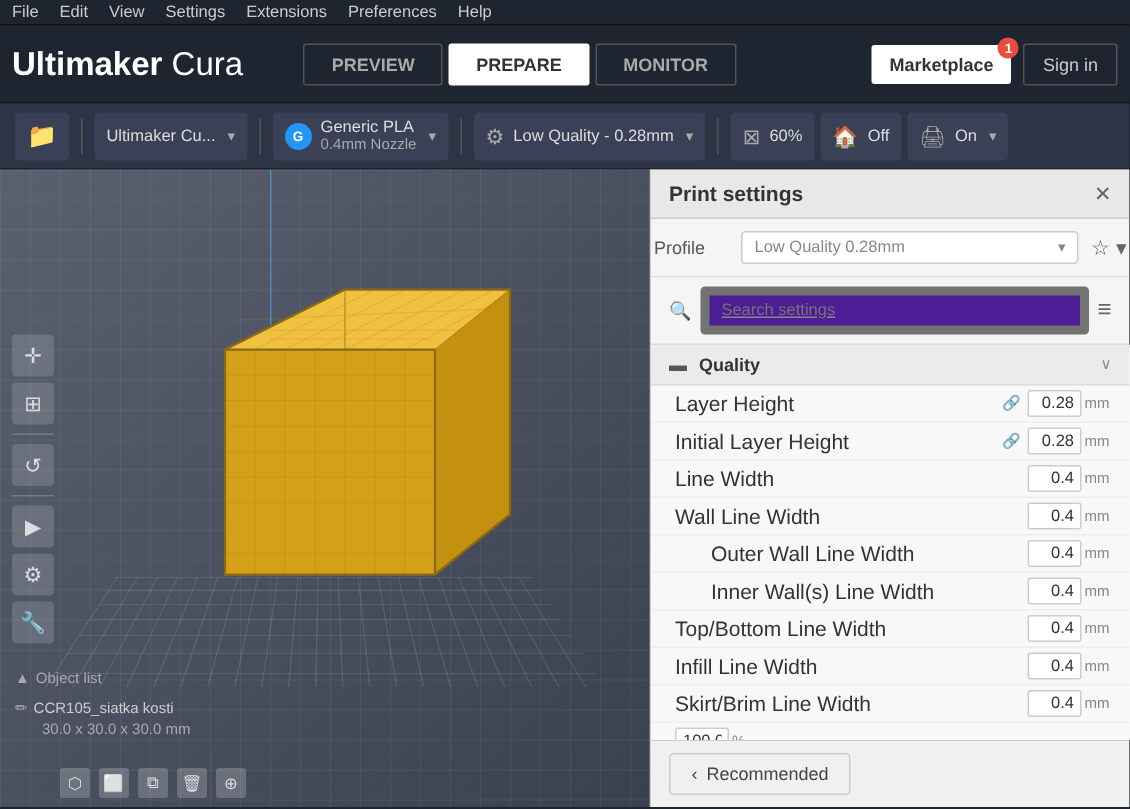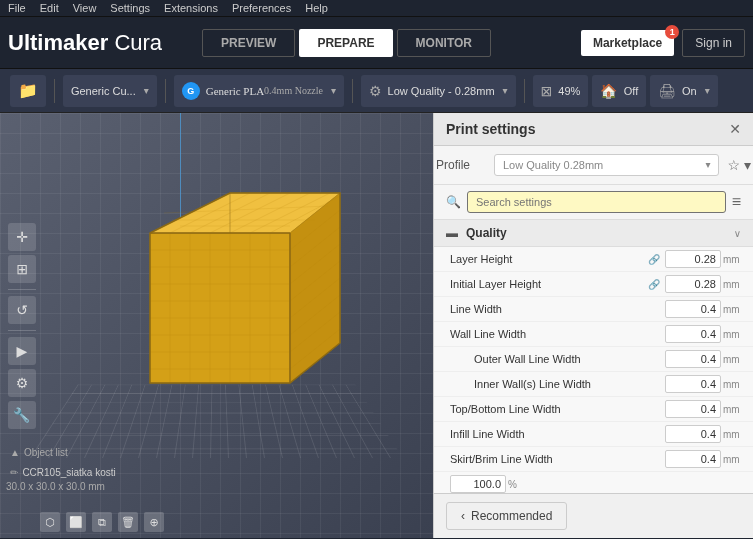--- a/index.html
+++ b/index.html
@@ -42,53 +42,53 @@
     .lt-btn { width: 28px; height: 28px; background: rgba(255,255,255,0.15); border: none; border-radius: 3px; color: #ddd; cursor: pointer; display: flex; align-items: center; justify-content: center; font-size: 14px; }
     .lt-sep { height: 1px; background: rgba(255,255,255,0.2); margin: 2px 0; }
 
     
     #cube-container { position: absolute; left: 100px; top: 40px; width: 260px; height: 280px; }
     .cube-svg { width: 100%; height: 100%; }
     #bottom-icons { position: absolute; bottom: 6px; left: 40px; display: flex; gap: 6px; }
     .bi { width: 20px; height: 20px; background: rgba(255,255,255,0.2); border-radius: 2px; display: flex; align-items: center; justify-content: center; color: #ddd; font-size: 11px; cursor: pointer; }
     .obj-list-header { position: absolute; bottom: 80px; left: 10px; color: #aaa; font-size: 10px; display: flex; align-items: center; gap: 4px; }
     .obj-name { position: absolute; bottom: 60px; left: 10px; color: #ccc; font-size: 10px; display: flex; align-items: center; gap: 4px; }
-    .obj-dim { position: absolute; bottom: 46px; left: 6px; color: #aaa; font-size: 10px; }
+    .obj-dim { position: absolute; bottom: 46px; left: 28px; color: #aaa; font-size: 10px; }
 
     
     #settings-panel { width: 320px; background: #f0f0f0; border-left: 1px solid #ccc; display: flex; flex-direction: column; overflow: hidden; }
     #panel-header { background: #e8e8e8; padding: 8px 12px; display: flex; justify-content: space-between; align-items: center; border-bottom: 1px solid #ccc; }
     #panel-title { font-size: 14px; font-weight: 600; color: #333; }
     #panel-close { background: none; border: none; cursor: pointer; color: #666; font-size: 14px; }
 
     
     #profile-row { display: flex; align-items: center; padding: 8px 2px; gap: 8px; border-bottom: 1px solid #ddd; background: #f5f5f5; }
     #profile-label { font-size: 12px; color: #555; min-width: 50px; }
     #profile-select { flex: 1; background: #fff; border: 1px solid #ccc; border-radius: 3px; padding: 4px 8px; font-size: 12px; color: #888; display: flex; align-items: flex-start; justify-content: space-between; cursor: pointer; }
     #profile-actions { display: flex; gap: 4px; }
     .profile-action-btn { background: none; border: none; color: #666; cursor: pointer; font-size: 14px; }
 
     
     #search-row { display: flex; align-items: center; padding: 6px 12px; gap: 6px; border-bottom: 1px solid #ddd; background: #f5f5f5; }
-    #search-input { flex: 1; border: 1px solid #737373; border-radius: 3px; padding: 4px 8px; font-size: 11px; color: #888; background: #fef9c3; }
+    #search-input { flex: 1; border: 6px solid #737373; border-radius: 3px; padding: 4px 8px; font-size: 11px; color: #888; background: #4c1d95; text-decoration: underline; }
     #menu-icon { color: #666; cursor: pointer; font-size: 16px; }
 
     
     #settings-list { flex: 1; overflow-y: auto; background: #f8f8f8; }
     .section-header { display: flex; align-items: center; padding: 6px 12px; background: #ebebeb; border-bottom: 1px solid #ddd; cursor: pointer; gap: 8px; }
     .section-icon { font-size: 12px; color: #555; }
     .section-title { font-size: 12px; font-weight: 700; color: #333; flex: 1; }
     .section-chevron { color: #888; font-size: 10px; }
 
     .setting-row { display: flex; align-items: center; padding: 3px 12px 3px 16px; border-bottom: 1px solid #eee; min-height: 24px; }
     .setting-row.indented { }
     .setting-row.indented2 { padding-left: 40px; }
-    .setting-name { flex: 1; font-size: 11px; color: #333; }
+    .setting-name { flex: 1; font-size: 14px; color: #333; }
     .setting-icon { color: #aaa; font-size: 10px; margin-right: 4px; cursor: pointer; }
-    .setting-value { width: 56px; background: #fff; border: 1px solid #ccc; border-radius: 2px; padding: 2px 4px; font-size: 11px; color: #333; text-align: right; margin-right: 2px; }
+    .setting-value { width: 36px; background: #fff; border: 1px solid #ccc; border-radius: 2px; padding: 2px 4px; font-size: 11px; color: #333; text-align: right; margin-right: 2px; }
     .setting-unit { font-size: 10px; color: #888; min-width: 18px; text-align: left; }
 
     
     #panel-bottom { padding: 8px 12px; border-top: 1px solid #ccc; background: #f0f0f0; display: flex; justify-content: flex-start; }
     #recommended-btn { background: #f0f0f0; border: 1px solid #ccc; border-radius: 3px; padding: 6px 14px; font-size: 12px; color: #444; cursor: pointer; display: flex; align-items: center; gap: 6px; }
 
     
     #settings-list::-webkit-scrollbar { width: 6px; }
     #settings-list::-webkit-scrollbar-track { background: #e8e8e8; }
     #settings-list::-webkit-scrollbar-thumb { background: #3a5f9e; border-radius: 3px; }
@@ -142,45 +142,45 @@
 </div>
 
 <div id="toolbar">
 
   <div class="toolbar-group">
     <span style="color:#ccc;font-size:16px;">📁</span>
   </div>
   <div class="toolbar-sep"></div>
 
   <div class="toolbar-group">
-    <span class="toolbar-text">Generic Cu...</span>
+    <span class="toolbar-text">Ultimaker Cu...</span>
     <span class="toolbar-arrow">▾</span>
   </div>
   <div class="toolbar-sep"></div>
 
   <div class="toolbar-group">
     <div class="profile-circle">G</div>
-    <div style="display:flex;flex-direction:row;font-family:Liberation Serif, serif;">
+    <div style="display:flex;flex-direction:column;">
       <span class="toolbar-text" style="font-size:11px;">Generic PLA</span>
       <span class="toolbar-small">0.4mm Nozzle</span>
     </div>
     <span class="toolbar-arrow">▾</span>
   </div>
   <div class="toolbar-sep"></div>
 
   <div class="toolbar-group">
     <span style="color:#aaa;font-size:14px;">⚙</span>
     <span class="toolbar-text">Low Quality - 0.28mm</span>
     <span class="toolbar-arrow">▾</span>
   </div>
   <div class="toolbar-sep"></div>
 
   <div class="toolbar-group">
     <span style="color:#aaa;font-size:14px;">⊠</span>
-    <span class="toolbar-text">49%</span>
+    <span class="toolbar-text">60%</span>
   </div>
 
   <div class="toolbar-group">
     <span style="color:#aaa;font-size:14px;">🏠</span>
     <span class="toolbar-text">Off</span>
   </div>
 
   <div class="toolbar-group">
     <span style="color:#aaa;font-size:14px;">🖨</span>
     <span class="toolbar-text">On</span>

